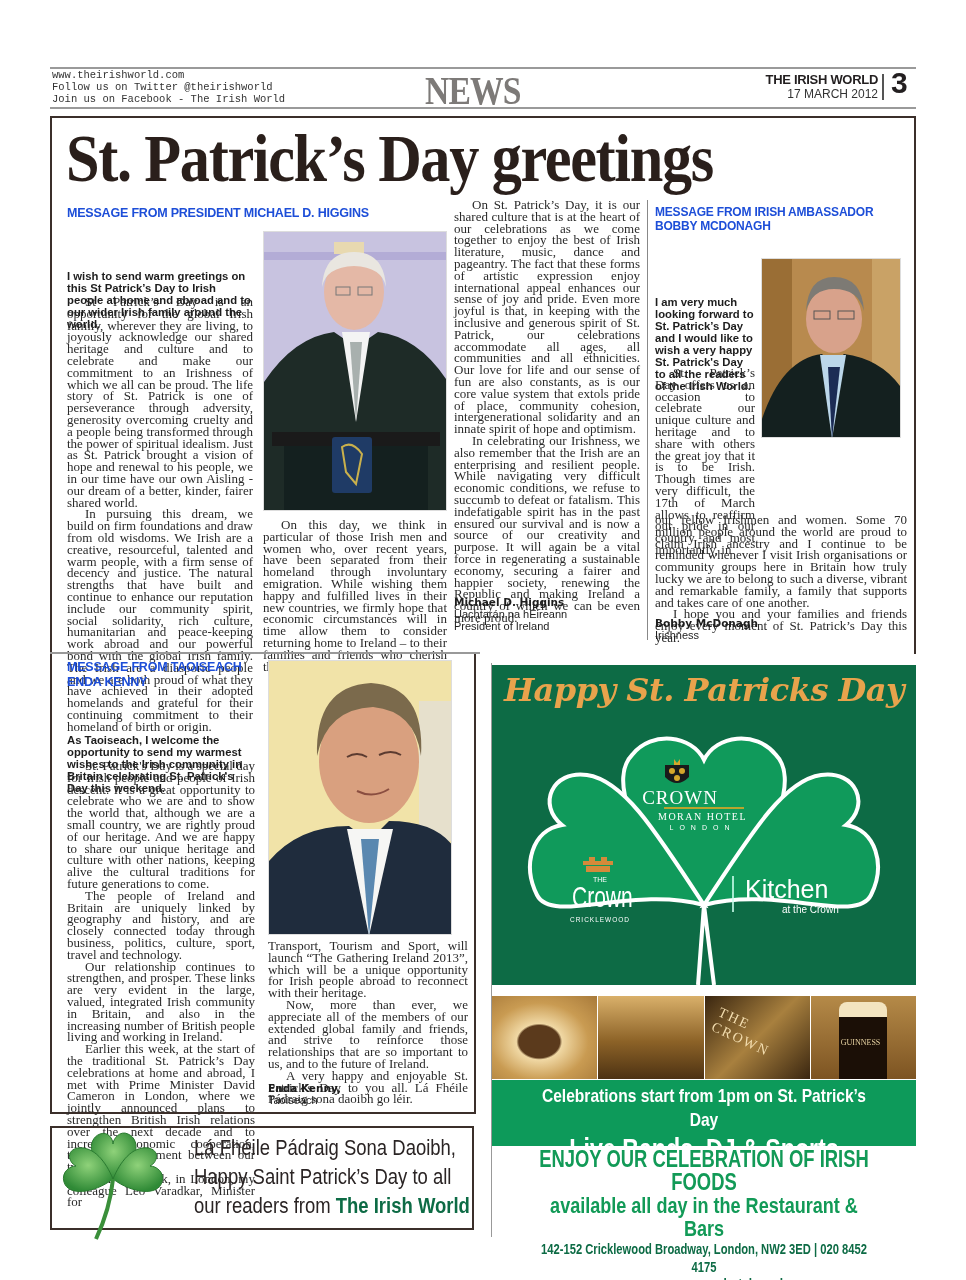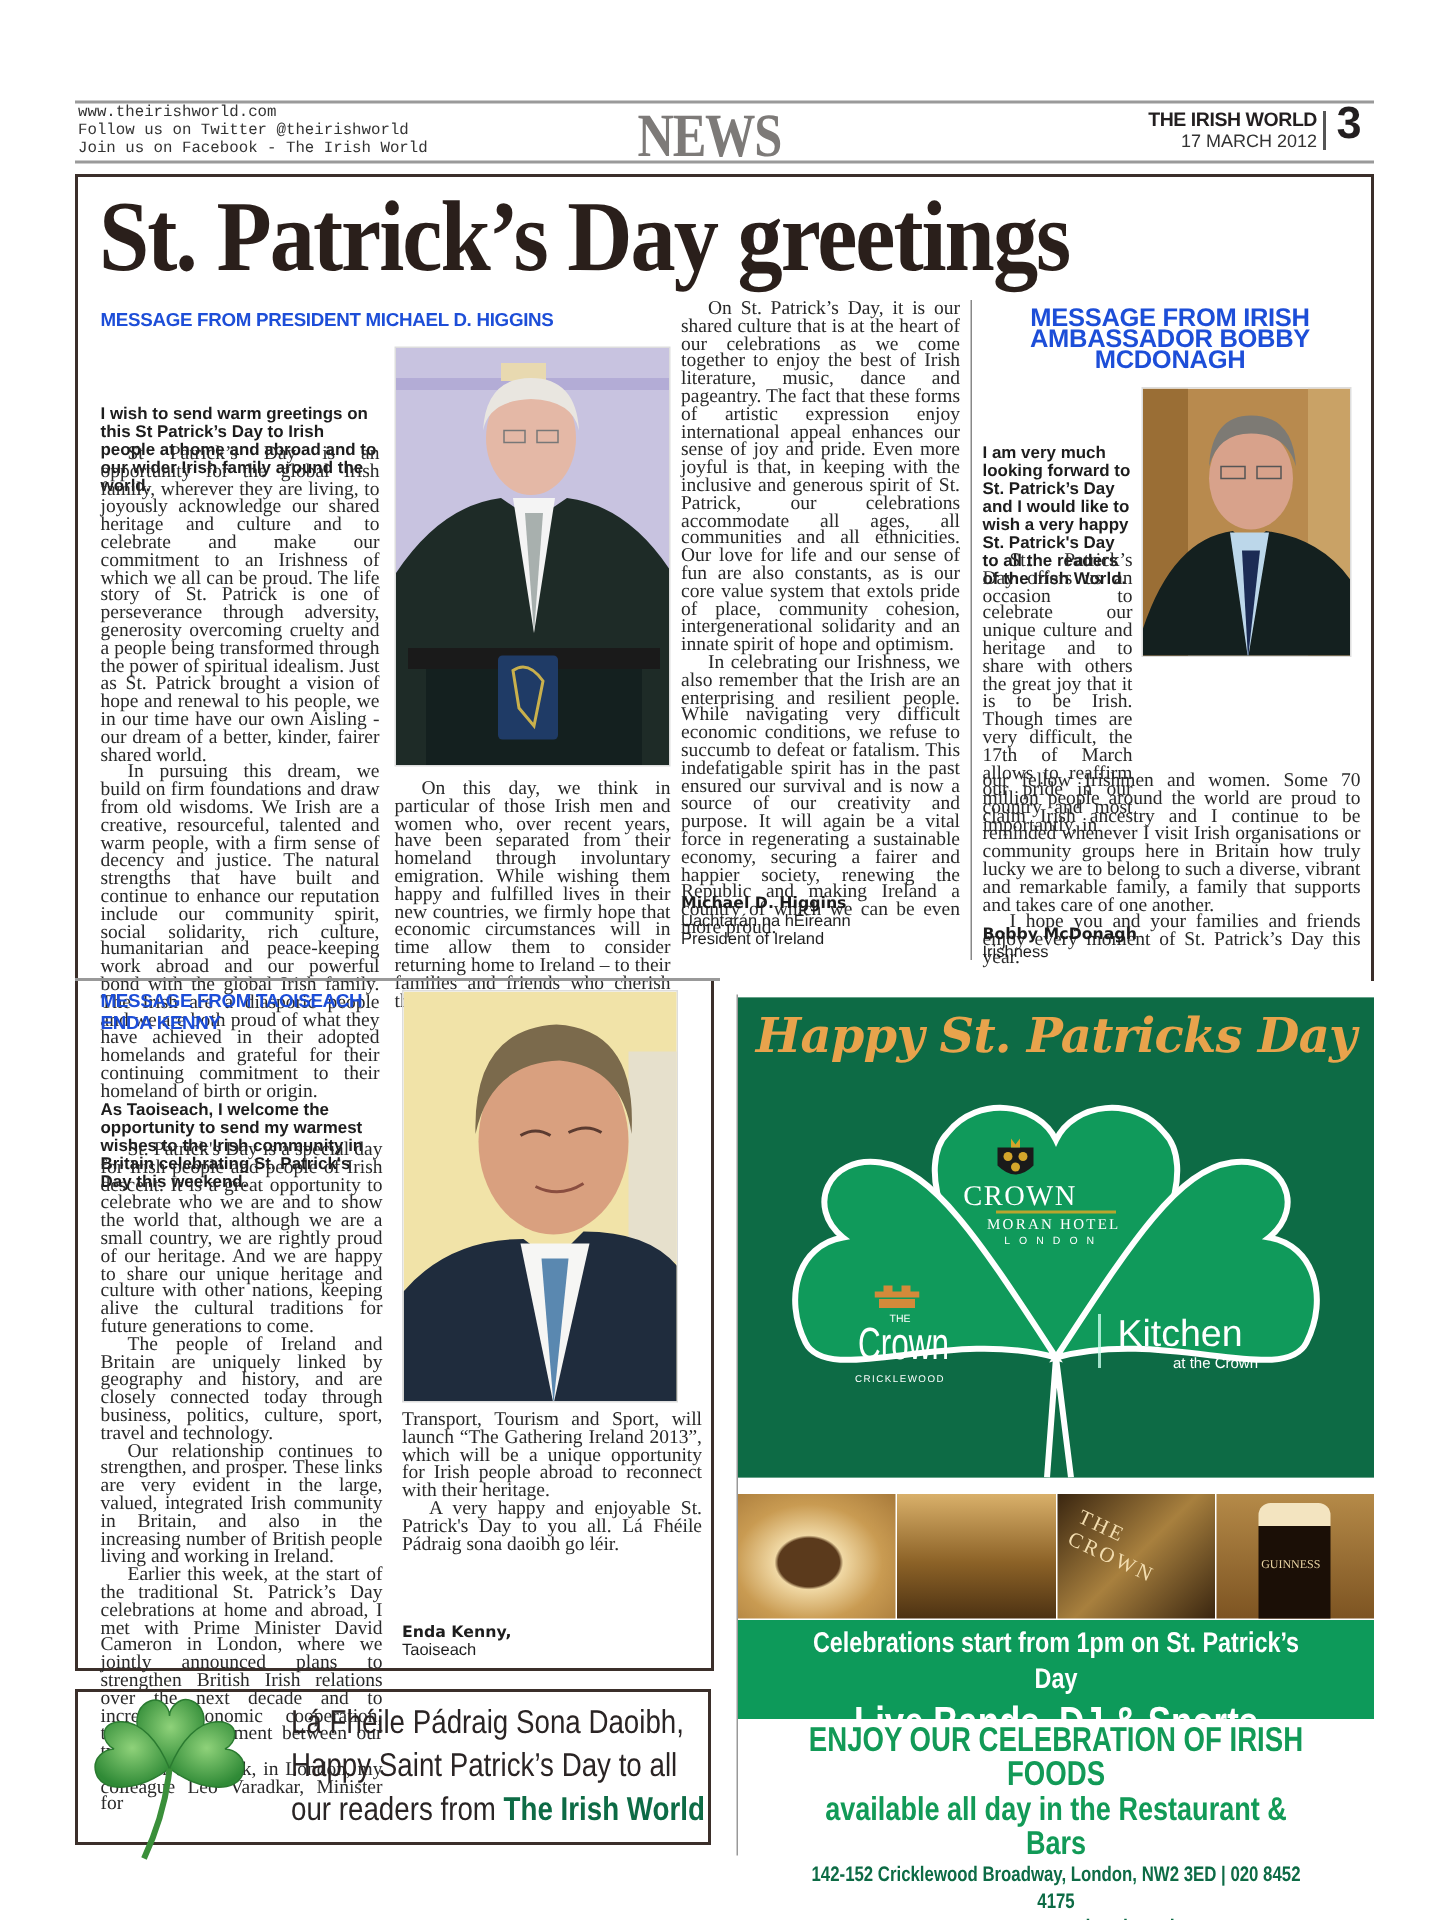--- a/index.html
+++ b/index.html
@@ -112,21 +112,21 @@
   <p>In celebrating our Irishness, we also remember that the Irish are an enterprising and resilient people. While navigating very difficult economic conditions, we refuse to succumb to defeat or fatalism. This indefatigable spirit has in the past ensured our survival and is now a source of our creativity and purpose. It will again be a vital force in regenerating a sustainable economy, securing a fairer and happier society, renewing the Republic and making Ireland a country of which we can be even more proud.</p>
 </div>
 <div class="abs" style="left:454px;top:596px;width:186px;">
   <div class="sig-name" style="margin-top:0">Michael D. Higgins</div>
   <div class="sig-role">Uachtarán na hÉireann</div>
   <div class="sig-role">President of Ireland</div>
 </div>
 
 <div class="abs vrule" style="left:647px;top:200px;height:440px;"></div>
 
-<div class="abs sec-head" style="left:655px;top:205px;width:250px;font-size:17px;line-height:14px;text-align:center;">MESSAGE FROM IRISH AMBASSADOR BOBBY MCDONAGH</div>
+<div class="abs sec-head" style="left:655px;top:205px;width:250px;font-size:12px;line-height:14px;">MESSAGE FROM IRISH AMBASSADOR BOBBY MCDONAGH</div>
 <div class="abs intro" style="left:655px;top:260px;width:100px;">I am very much looking forward to St. Patrick’s Day and I would like to wish a very happy St. Patrick's Day to all the readers of the Irish World.</div>
 <div class="abs photo" style="left:761px;top:258px;width:140px;height:180px;">
   <svg width="140" height="180" viewBox="0 0 140 180">
     <rect width="140" height="180" fill="#b88a4e"></rect>
     <rect x="0" y="0" width="30" height="180" fill="#9a6e35"></rect>
     <rect x="110" y="0" width="30" height="180" fill="#c9a266"></rect>
     <path d="M0 160 Q 20 100 60 95 L 70 105 L 82 95 Q 120 100 140 130 L140 180 L0 180 Z" fill="#14201f"></path>
     <path d="M58 96 L70 180 L84 96 Z" fill="#bcd7ea"></path>
     <path d="M66 108 L70 180 L78 108 Z" fill="#1c2c55"></path>
     <ellipse cx="72" cy="60" rx="28" ry="34" fill="#d8a28b"></ellipse>
@@ -169,20 +169,21 @@
     <path d="M92 178 L100 275 L110 178 Z" fill="#5a88b0"></path>
     <ellipse cx="100" cy="100" rx="50" ry="62" fill="#d9a07f"></ellipse>
     <path d="M48 95 Q 46 25 102 22 Q 156 25 152 95 Q 146 50 104 46 Q 58 48 48 95 Z" fill="#7b6a4c"></path>
     <path d="M78 96 Q 88 90 98 96" stroke="#5b3b30" stroke-width="2" fill="none"></path>
     <path d="M110 94 Q 122 88 132 94" stroke="#5b3b30" stroke-width="2" fill="none"></path>
     <path d="M88 130 Q 104 138 120 128" stroke="#8a4e40" stroke-width="2" fill="none"></path>
   </svg>
 </div>
 <div class="abs body" style="left:268px;top:940px;width:200px;">
   <p style="text-indent:0">Transport, Tourism and Sport, will launch “The Gathering Ireland 2013”, which will be a unique opportunity for Irish people abroad to reconnect with their heritage.</p>
+  <p>Now, more than ever, we appreciate all of the members of our extended global family and friends, and strive to reinforce those relationships that are so important to us, and to the future of Ireland.</p>
   <p>A very happy and enjoyable St. Patrick's Day to you all. Lá Fhéile Pádraig sona daoibh go léir.</p>
 </div>
 <div class="abs" style="left:268px;top:1082px;">
   <div class="sig-name" style="margin-top:0">Enda Kenny,</div>
   <div class="sig-role">Taoiseach</div>
 </div>
 
 <div class="abs ad"></div>
 <div class="abs ad-green">
   <svg width="424" height="320" viewBox="0 0 424 320">

